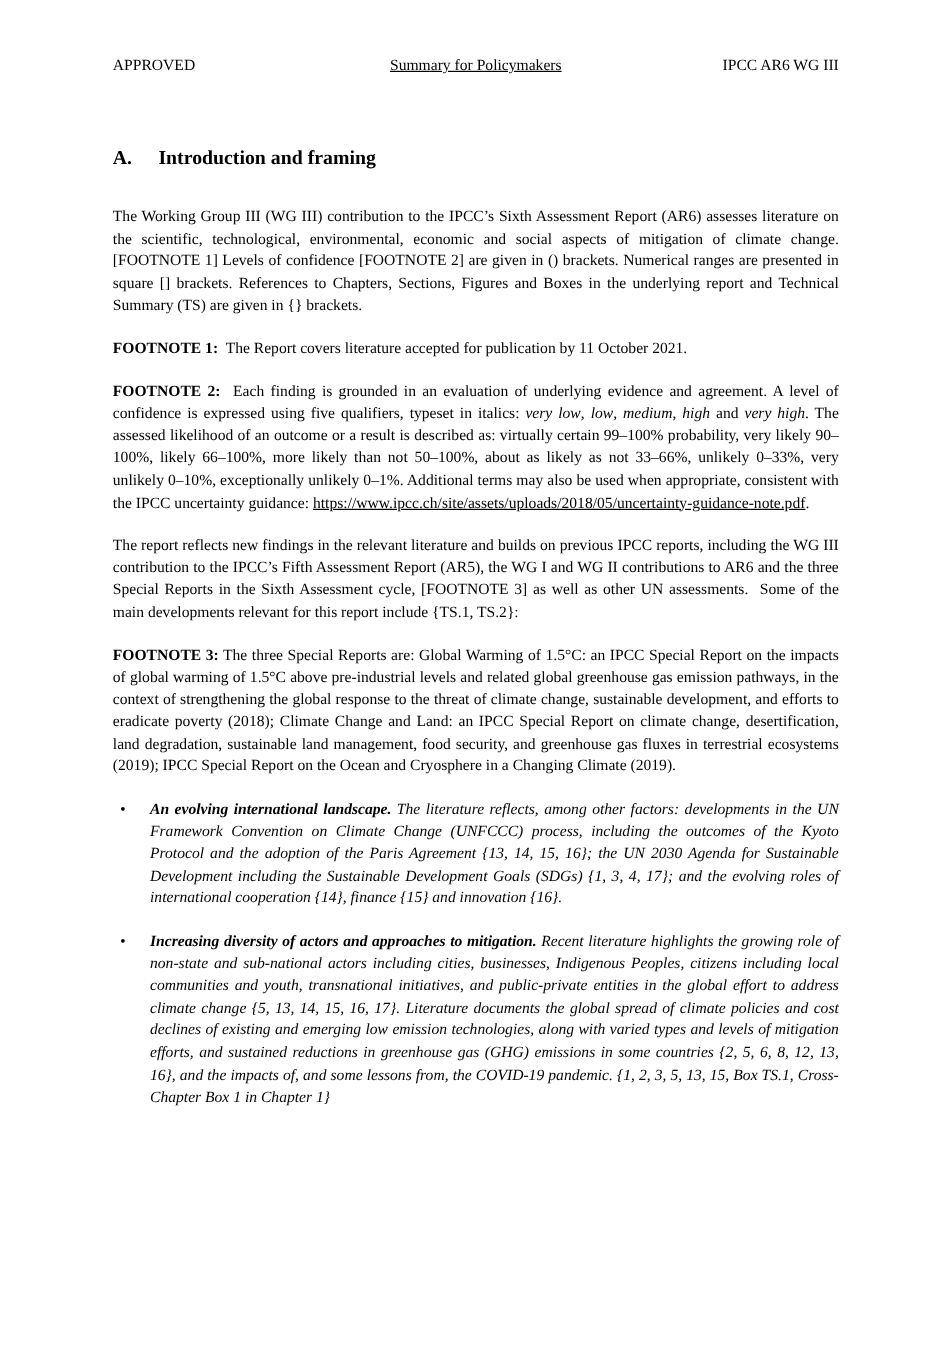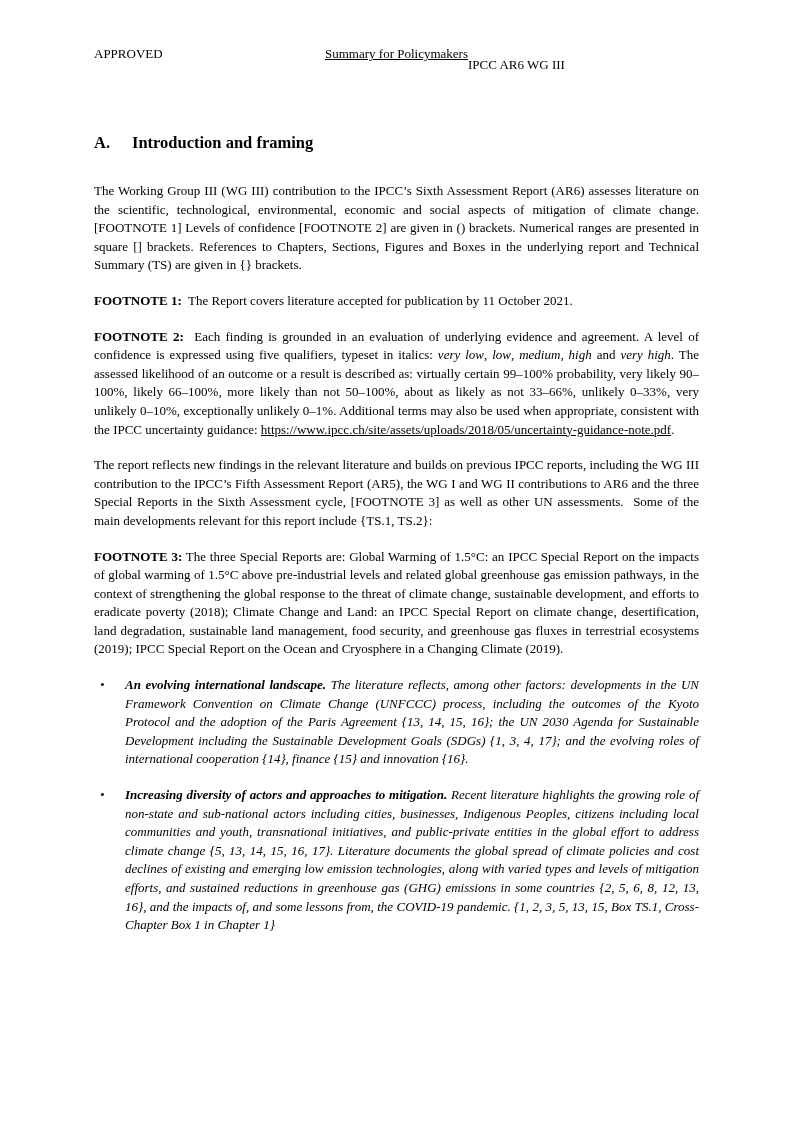--- a/index.html
+++ b/index.html
@@ -17,21 +17,21 @@
     padding: 46px 94px 0 94px;
     overflow: hidden;
   }
   .page-header {
     display: grid;
     grid-template-columns: 1fr auto 1fr;
     font-size: 13px;
     line-height: 16px;
   }
   .page-header .hc { text-align: right; text-decoration: underline; }
-  .page-header .hr { text-align: left; margin-top: 11px; }
+  .page-header .hr { text-align: right; }
 
   .section-heading {
     margin: 60px 0 0 0;
     font-size: 16.5px;
     line-height: 20px;
     font-weight: bold;
     color: #1f3864;
   }
   .sec-num { display: inline-block; width: 38px; }
 

